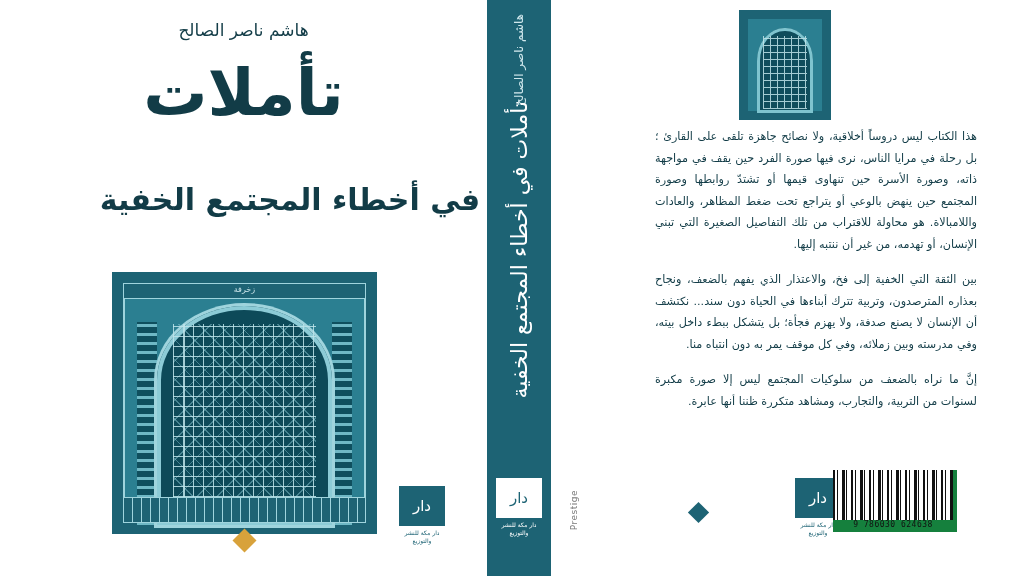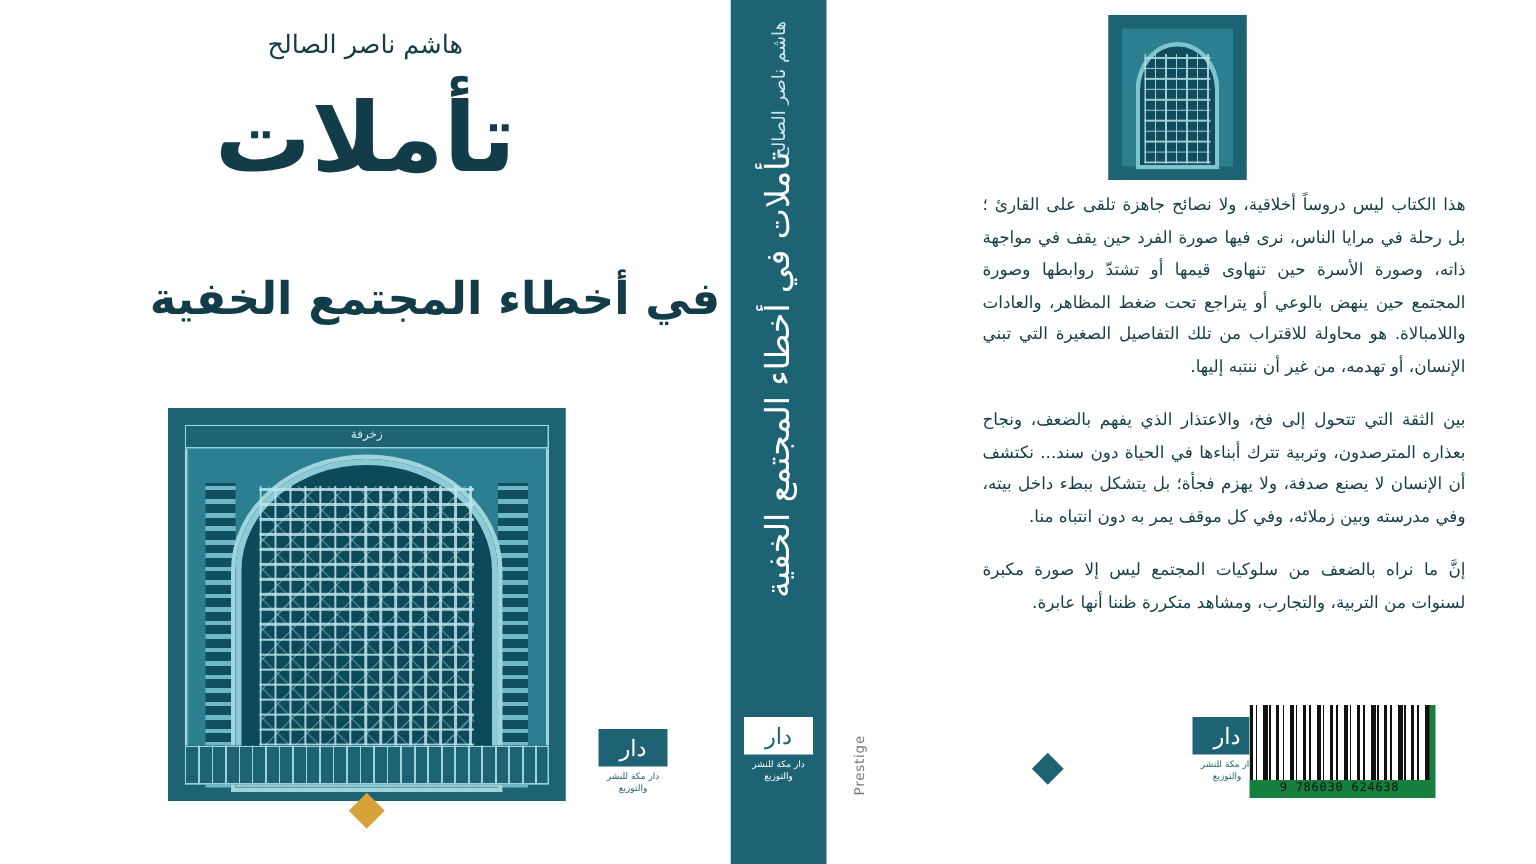--- a/index.html
+++ b/index.html
@@ -33,21 +33,21 @@
   .barcode{position:absolute;left:190px;top:470px;width:124px;height:62px;background:#15803d;}
   .barcode .bars{position:absolute;left:0;top:0;width:120px;height:50px;
      background:
        repeating-linear-gradient(90deg,#111 0 2px,#fff 2px 4px,#111 4px 5px,#fff 5px 9px,
        #111 9px 12px,#fff 12px 13px,#111 13px 14px,#fff 14px 18px);}
   .barcode .num{position:absolute;left:0;top:50px;width:120px;text-align:center;
      font-family:"DejaVu Sans Mono","Liberation Mono",monospace;font-size:8px;color:#111;
      letter-spacing:.5px;direction:ltr;}
 
   .pub-mark{position:absolute;width:46px;height:52px;}
-  .pub-mark .glyph{width:46px;height:25px;background:#1d6374;
+  .pub-mark .glyph{width:46px;height:40px;background:#1d6374;
      display:flex;align-items:center;justify-content:center;
      color:#ffffff;font-size:15px;letter-spacing:1px;font-family:"DejaVu Sans","Liberation Sans",sans-serif;}
   .pub-mark .cap{margin-top:3px;text-align:center;font-size:6px;color:#1d6374;line-height:1.25;}
 
   .pub-back{left:152px;top:478px;}
 
   
   .spine{position:absolute;left:487px;top:0;width:64px;height:576px;background:#1d6374;}
   .spine-title{position:absolute;left:0;top:0;width:64px;height:500px;
      display:flex;align-items:center;justify-content:center;}
@@ -116,21 +116,21 @@
   <div class="back-cover">
 
     <div class="back-thumb">
       <div class="inner"></div>
       <div class="arch"></div>
       <div class="grid"></div>
     </div>
 
     <div class="back-text">
       <p>هذا الكتاب ليس دروساً أخلاقية، ولا نصائح جاهزة تلقى على القارئ ؛ بل رحلة في مرايا الناس، نرى فيها صورة الفرد حين يقف في مواجهة ذاته، وصورة الأسرة حين تنهاوى قيمها أو تشتدّ روابطها وصورة المجتمع حين ينهض بالوعي أو يتراجع تحت ضغط المظاهر، والعادات واللامبالاة. هو محاولة للاقتراب من تلك التفاصيل الصغيرة التي تبني الإنسان، أو تهدمه، من غير أن ننتبه إليها.</p>
-      <p>بين الثقة التي تتحول إلى فخ، والاعتذار الذي يفهم بالضعف، ونجاح بعذاره المترصدون، وتربية تترك أبناءها في الحياة دون سند... نكتشف أن الإنسان لا يصنع صدفة، ولا يهزم فجأة؛ بل يتشكل ببطء داخل بيته، وفي مدرسته وبين زملائه، وفي كل موقف يمر به دون انتباه منا.</p>
+      <p>بين الثقة التي الخفية إلى فخ، والاعتذار الذي يفهم بالضعف، ونجاح بعذاره المترصدون، وتربية تترك أبناءها في الحياة دون سند... نكتشف أن الإنسان لا يصنع صدفة، ولا يهزم فجأة؛ بل يتشكل ببطء داخل بيته، وفي مدرسته وبين زملائه، وفي كل موقف يمر به دون انتباه منا.</p>
       <p>إنَّ ما نراه بالضعف من سلوكيات المجتمع ليس إلا صورة مكبرة لسنوات من التربية، والتجارب، ومشاهد متكررة ظننا أنها عابرة.</p>
     </div>
 
     <div class="back-diamond"></div>
 
     <div class="pub-mark pub-back">
       <div class="glyph">دار</div>
       <div class="cap">دار مكة
 للنشر والتوزيع</div>
     </div>

